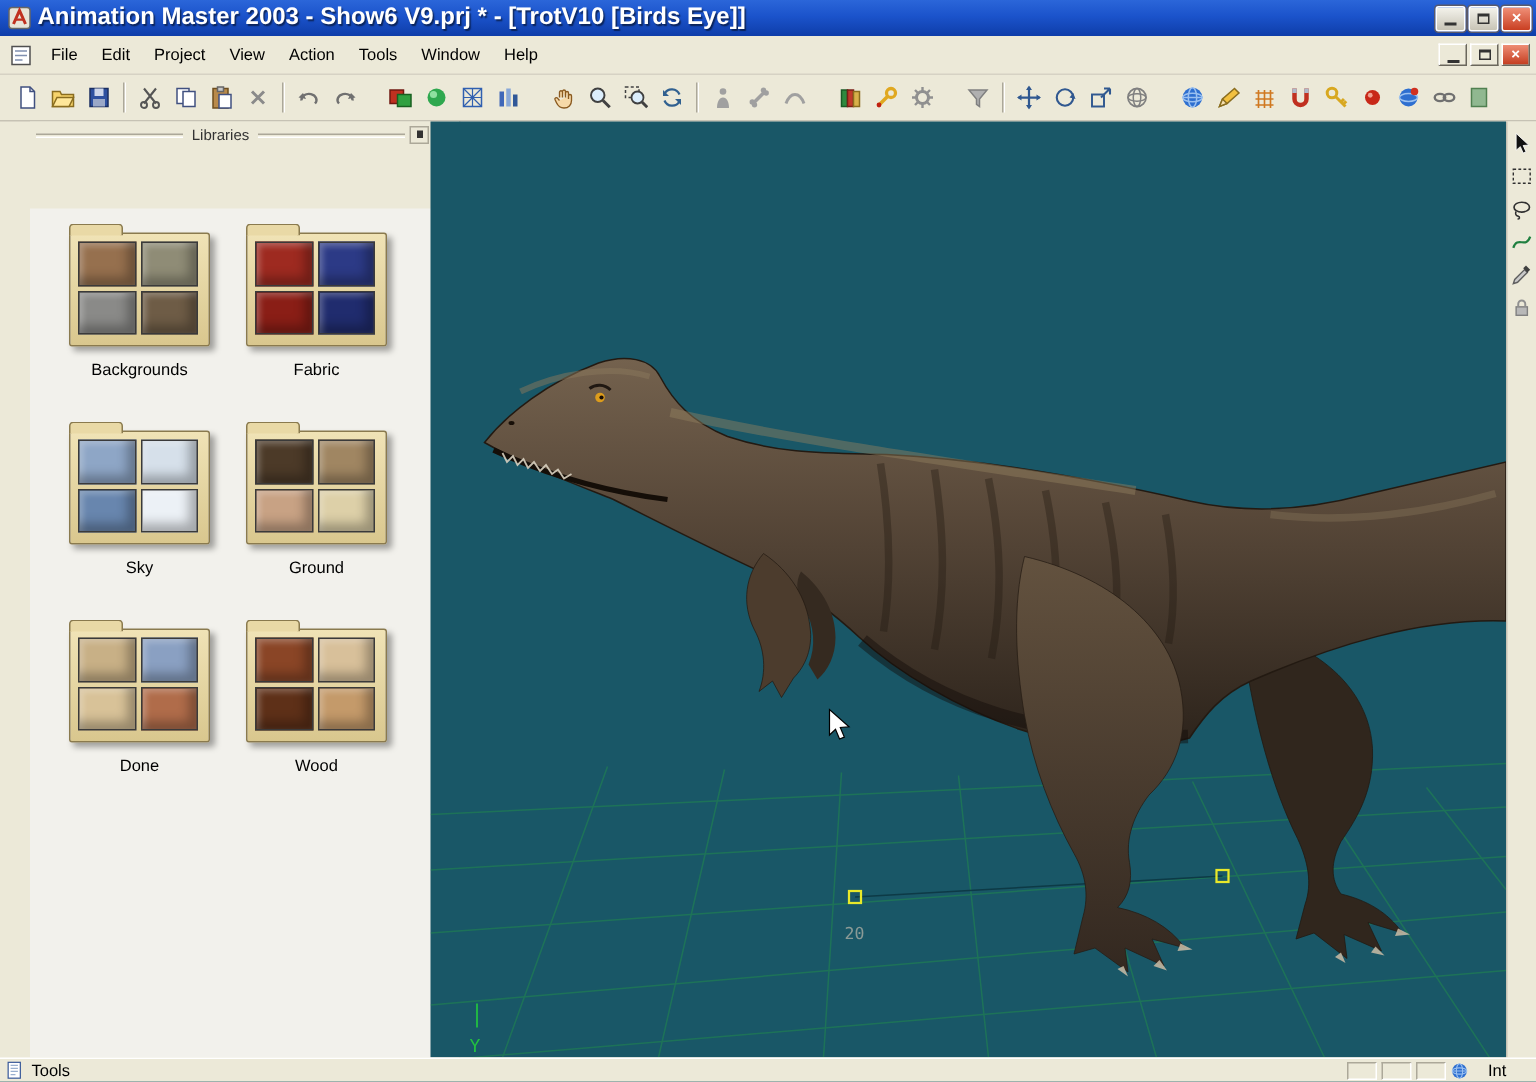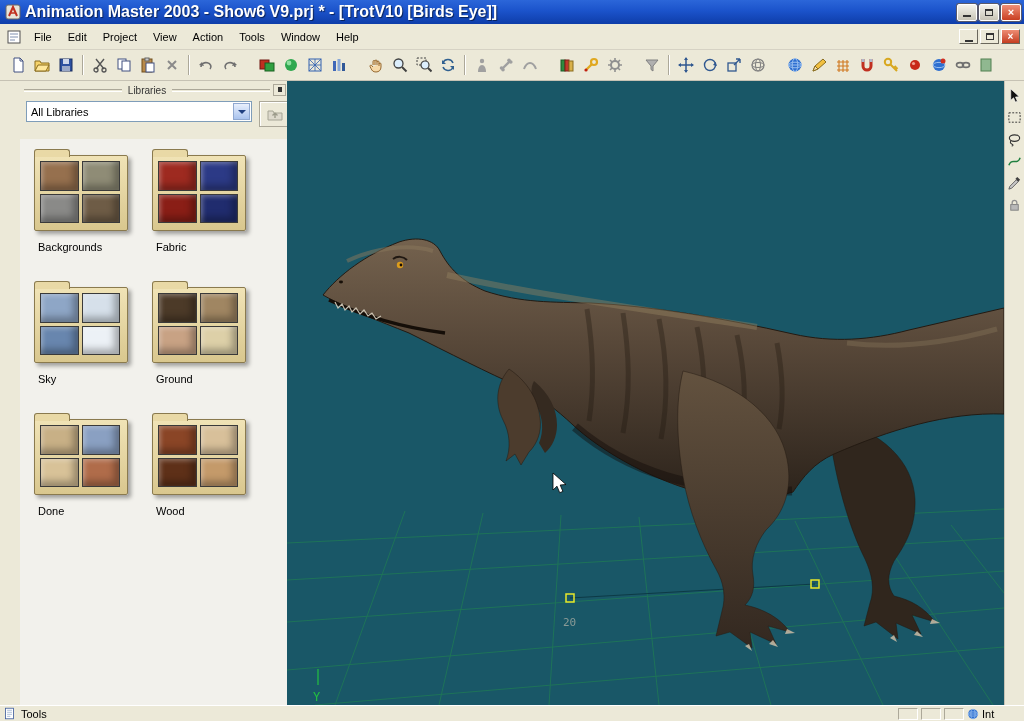--- a/index.html
+++ b/index.html
@@ -80,21 +80,21 @@
                  display:flex; align-items:center; justify-content:center; }
   .tri { width:0; height:0; border:4px solid transparent; border-top-color:#204080; margin-top:5px; }
   .up-btn { width:32px; height:26px; border:1px solid #aca899; background:#ece9d8;
             box-shadow:inset 1px 1px 0 #fff; display:flex; align-items:center; justify-content:center; }
   .up-btn svg { opacity:.75; }
   .items {
     position:absolute; top:58px; left:0; right:1px; bottom:0; background:#f2f1ec;
     display:grid; grid-template-columns:118px 118px; grid-auto-rows:132px; padding:10px 0 0 14px;
     overflow:hidden;
   }
-  .lib-item { display:flex; flex-direction:column; align-items:flex-start; }
+  .lib-item { display:flex; flex-direction:column; align-items:center; }
   .folder {
     position:relative; width:94px; height:76px; margin-top:6px; border-radius:2px;
     background:linear-gradient(180deg,#f0e3b6,#d9c78e); border:1px solid #8a7a4e;
     box-shadow:3px 3px 4px rgba(0,0,0,.35);
   }
   .folder::before {
     content:""; position:absolute; top:-7px; left:-1px; width:34px; height:7px;
     background:#e9d9a6; border:1px solid #8a7a4e; border-bottom:none; border-radius:3px 3px 0 0;
   }
   .thumbs { position:absolute; top:5px; right:7px; bottom:7px; left:5px;
@@ -128,21 +128,21 @@
   .statusbar {
     position:absolute; left:0; right:0; bottom:0; height:16px;
     background:#ece9d8; border-top:1px solid #fff;
     display:flex; align-items:center; padding:0 3px; gap:3px;
   }
   .sb-icon svg { display:block; }
   .sb-text { margin-left:2px; }
   .sb-flex { flex:1; }
   .sb-pane { height:12px; border:1px solid; border-color:#aca899 #fff #fff #aca899; }
   .w20 { width:20px; }
-  .zone { width:54px; border:none; display:flex; align-items:flex-end; gap:3px; overflow:hidden; }
+  .zone { width:54px; border:none; display:flex; align-items:flex-end; gap:13px; overflow:hidden; }
 </style>
 </head>
 <body>
 
 <div class="titlebar">
   <span class="app-icon">
     <svg viewBox="0 0 16 16" width="16" height="16">
         <rect x="1" y="1" width="14" height="14" rx="2" fill="#e8e4d8" stroke="#666"></rect>
         <path d="M4 12L8 3l4 9" stroke="#c03020" stroke-width="2" fill="none"></path>
         <path d="M5.5 9h5" stroke="#c03020" stroke-width="1.5"></path>
@@ -506,34 +506,20 @@
     </button>
   </div>
 
 <div class="lib-panel">
   <div class="panel-header">
     <span class="hline"></span>
     <span class="panel-title">Libraries</span>
     <span class="hline"></span>
     <span class="phbtn"><span class="pin"></span></span>
     <span class="phbtn">×</span>
-  </div>
-  <div class="combo-row">
-    <div class="combobox">
-      <span class="combo-value">All Libraries</span>
-      <span class="combo-arrow">
-          <span class="tri"></span>
-        </span>
-    </div>
-    <div class="up-btn">
-      <svg viewBox="0 0 16 16" width="16" height="16">
-          <path d="M1 5h5l1 2h8v7H1z" fill="#d8d4c8" stroke="#909080"></path>
-          <path d="M8 12V7M8 7L5.5 9.5M8 7l2.5 2.5" stroke="#808070" stroke-width="1.4" fill="none"></path>
-        </svg>
-    </div>
   </div>
   <div class="items" id="lib-items">
       <div class="lib-item">
         <div class="folder">
           <div class="thumbs">
             <div class="thumb" style="background: rgb(150, 112, 78);"></div>
             <div class="thumb" style="background: rgb(143, 140, 118);"></div>
             <div class="thumb" style="background: rgb(138, 138, 136);"></div>
             <div class="thumb" style="background: rgb(110, 92, 70);"></div>
           </div>

